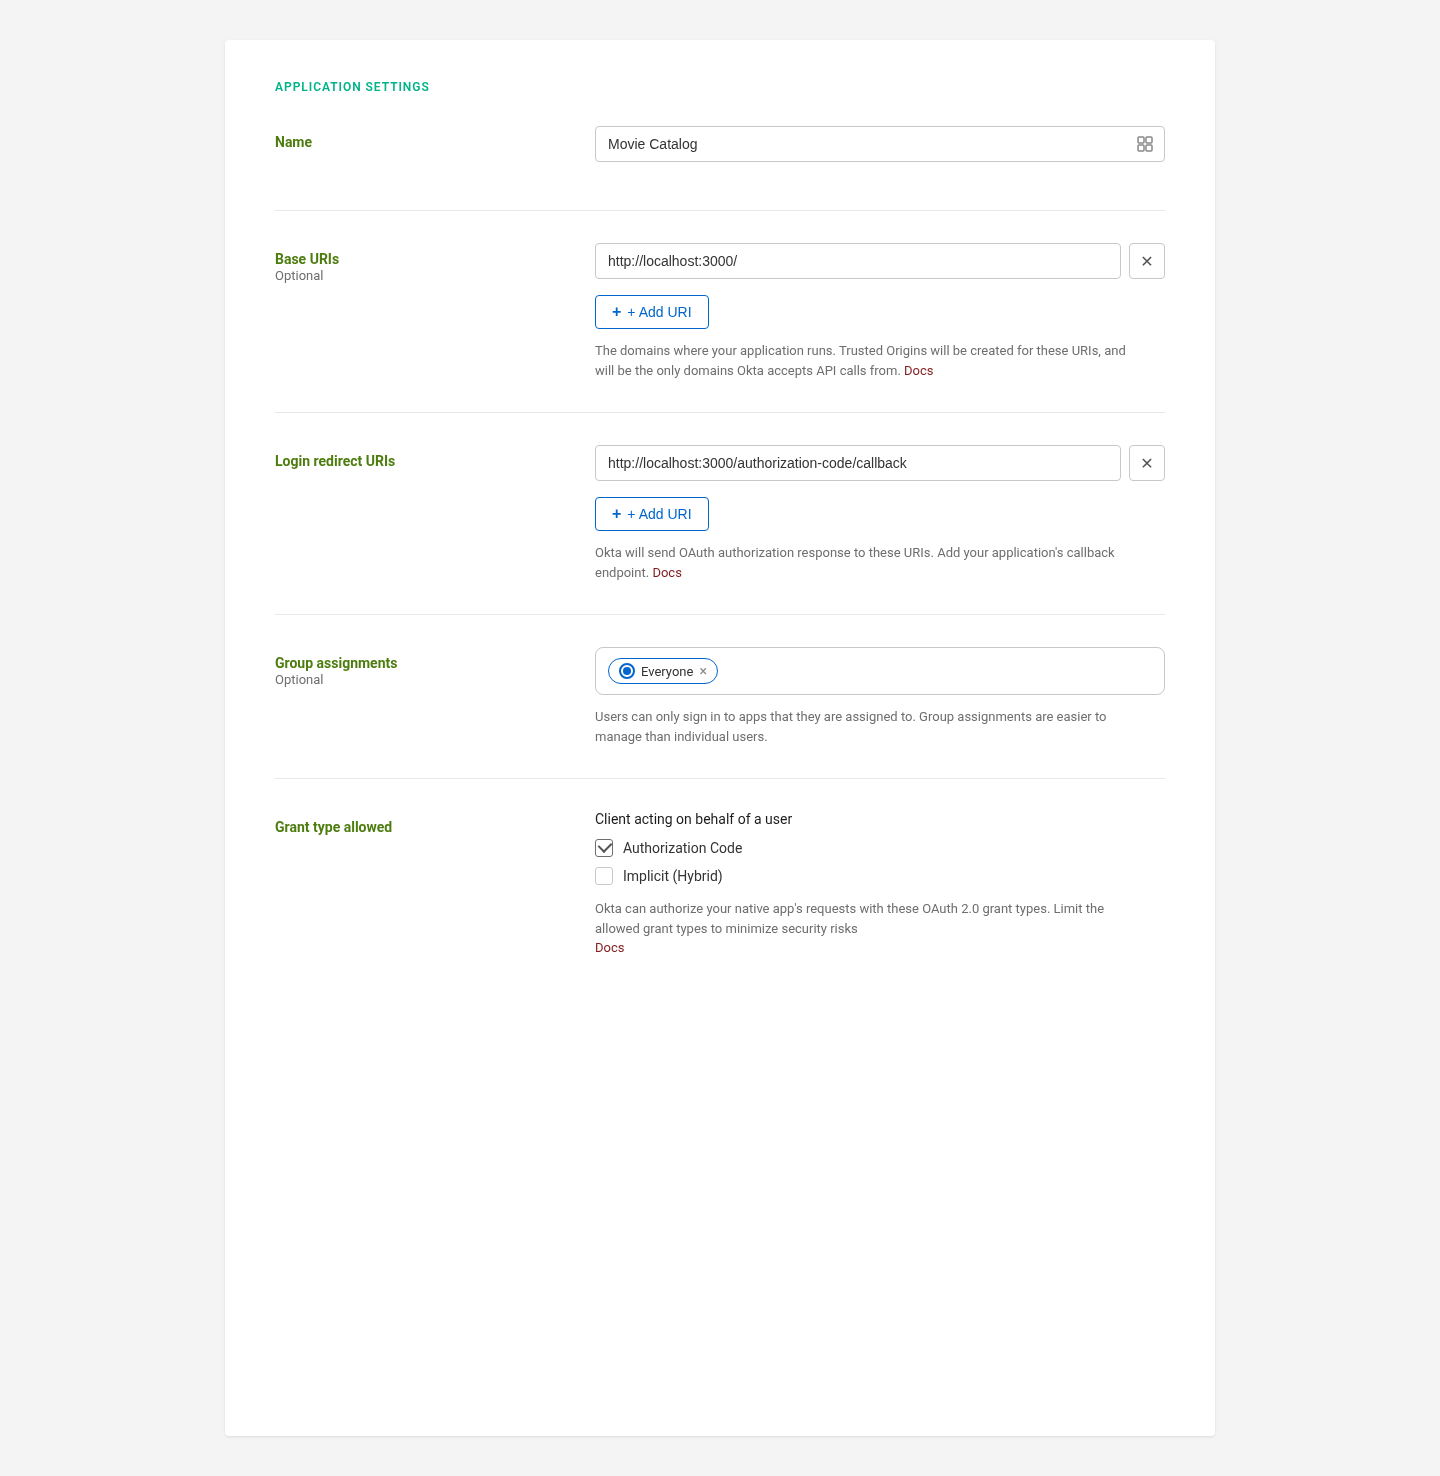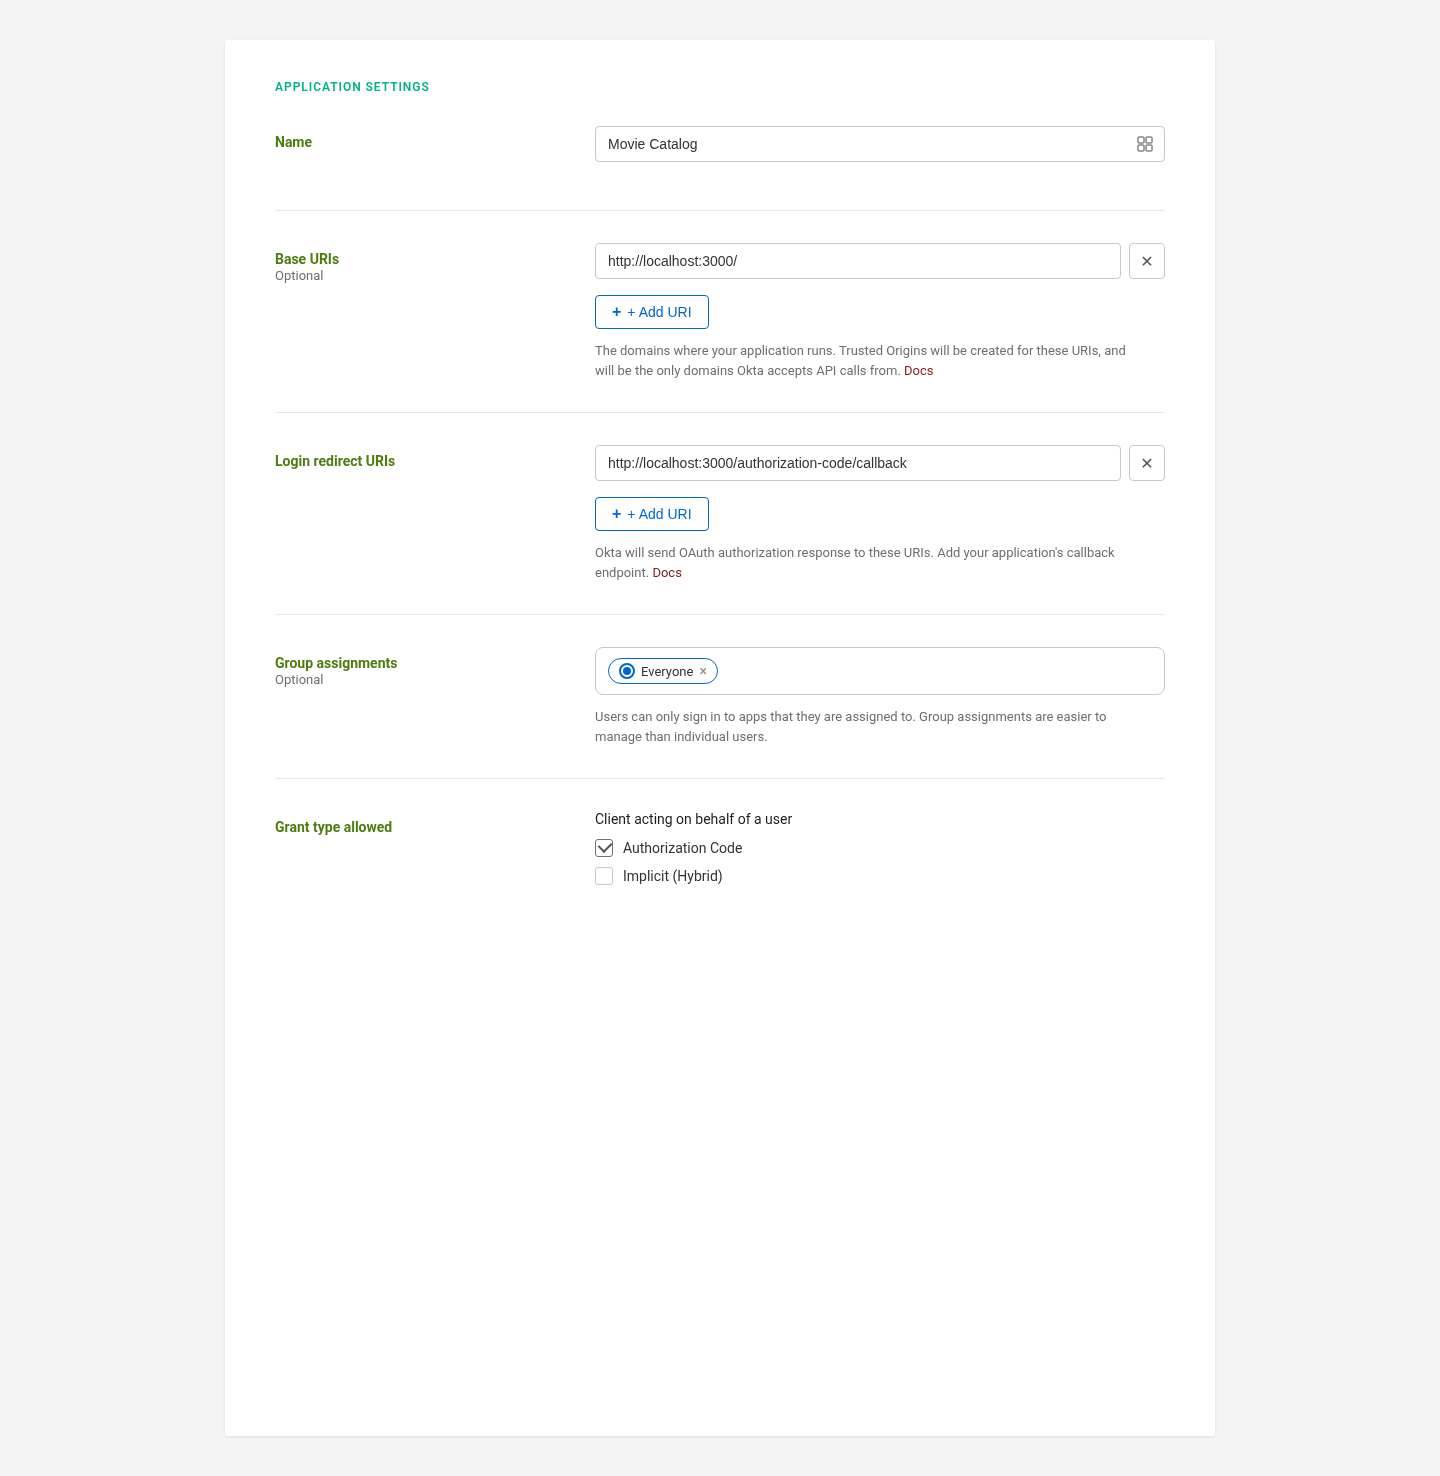--- a/index.html
+++ b/index.html
@@ -366,16 +366,20 @@
         <div class="checkbox-wrapper checked"></div>
         <span class="checkbox-label">Authorization Code</span>
       </div>
 
 
       <div class="checkbox-row">
         <div class="checkbox-wrapper"></div>
         <span class="checkbox-label">Implicit (Hybrid)</span>
       </div>
 
+      <p class="help-text grant-help">
+        <span>Okta can authorize your native app's requests with these OAuth 2.0 grant types. Limit the allowed grant types to minimize security risks</span><br>
+        <a href="#">Docs</a>
+      </p>
     </div>
   </div>
 
 </div>
 
 </body></html>

